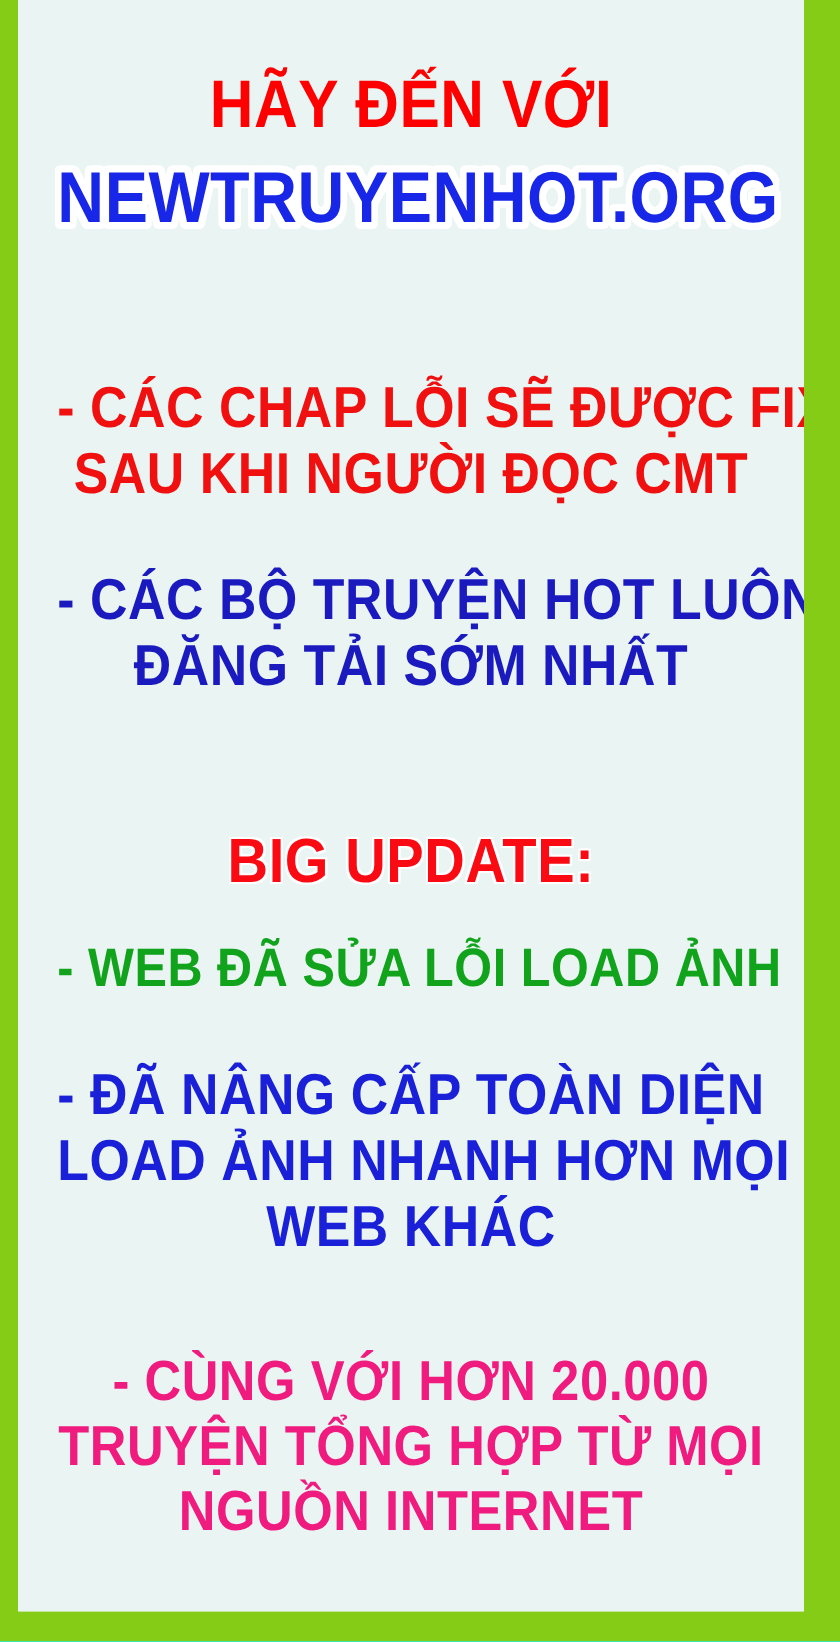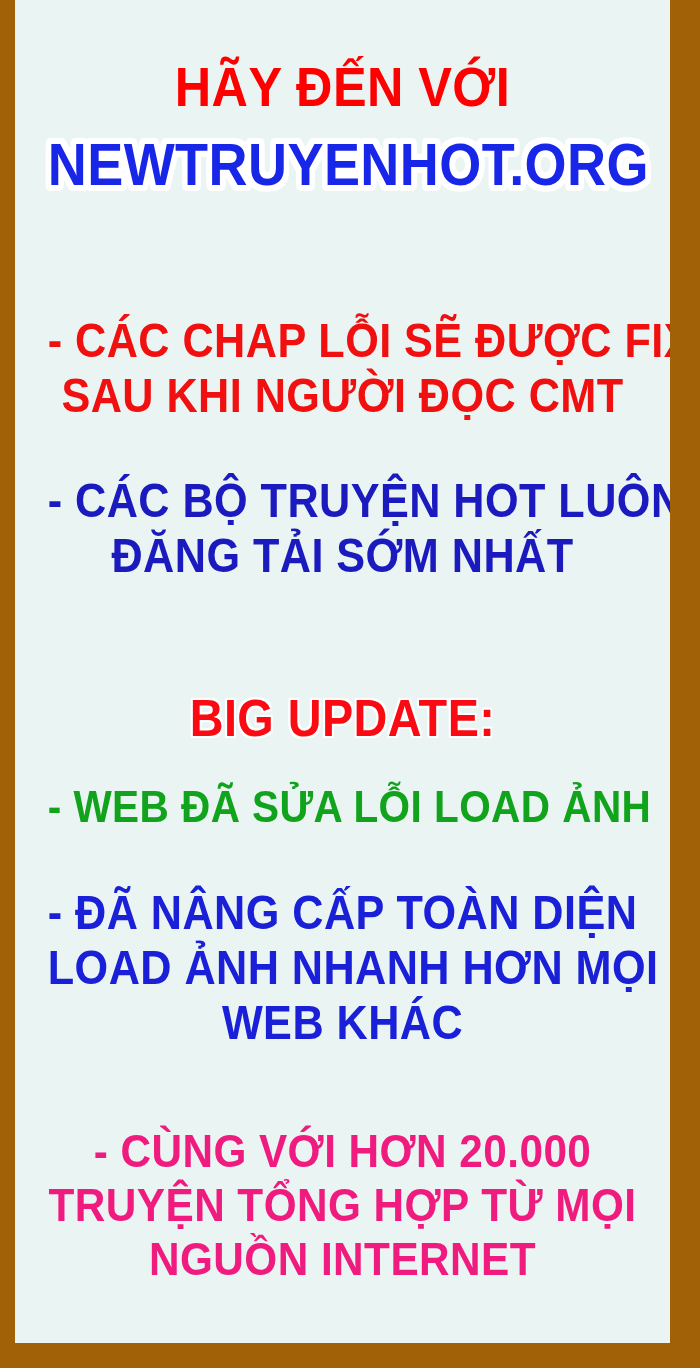--- a/index.html
+++ b/index.html
@@ -12,21 +12,21 @@
     height: 1368px;
     overflow: hidden;
     font-family: "Liberation Sans", "DejaVu Sans", sans-serif;
   }
 
   
   #poster {
     position: relative;
     width: 700px;
     height: 1368px;
-    background: #a16207;
+    background: #84cc16;
   }
 
   
   #panel {
     position: absolute;
     left: 15px;
     top: 0px;
     width: 655px;
     height: 1343px;
     background: #E9F4F3;

